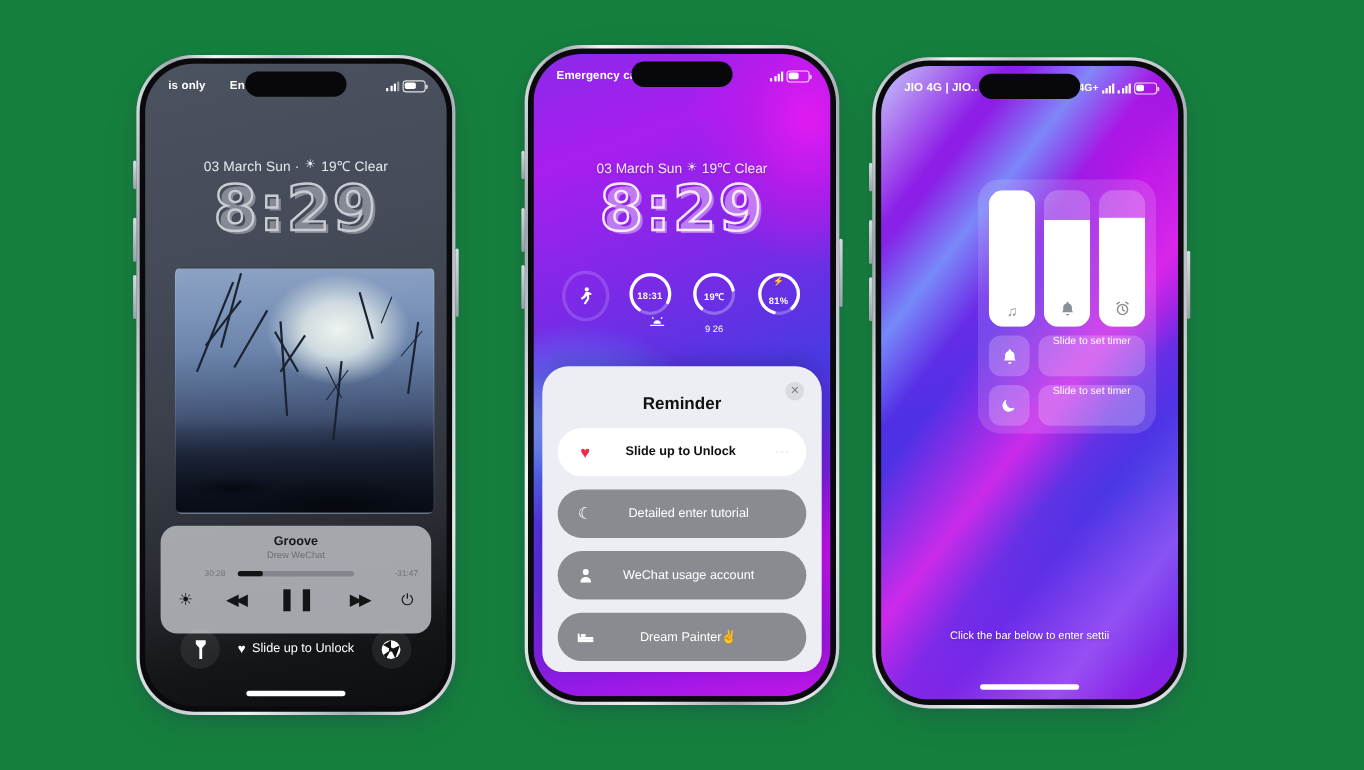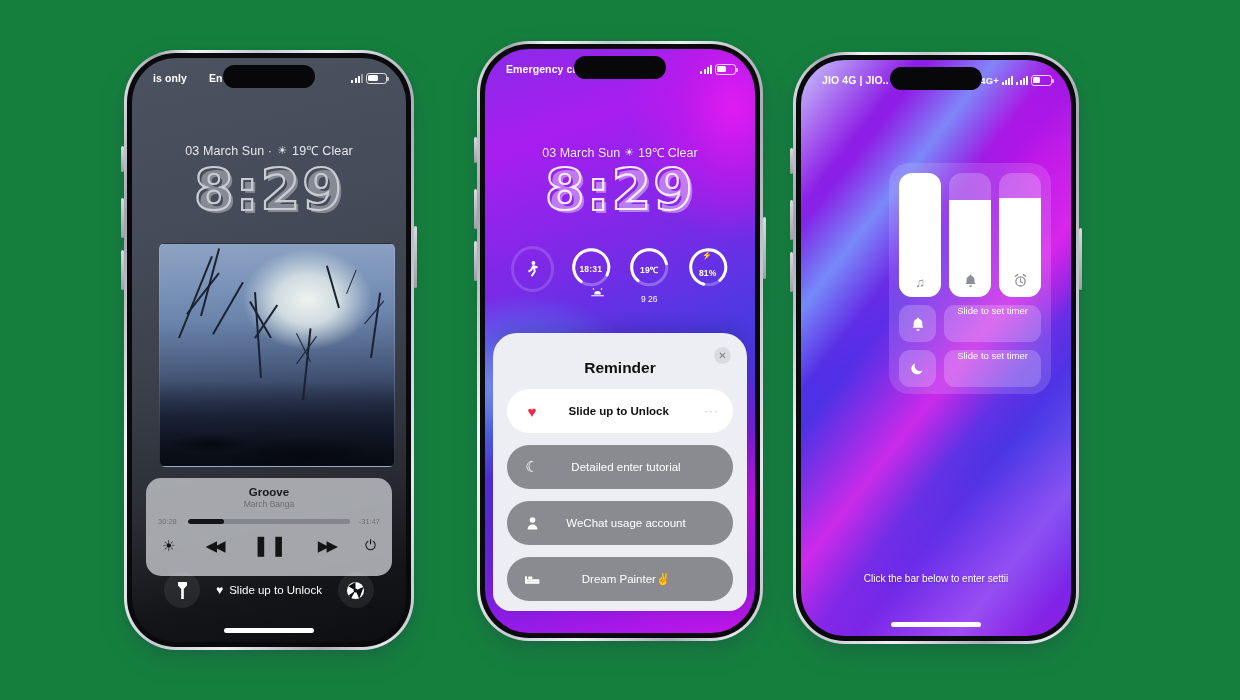--- a/index.html
+++ b/index.html
@@ -106,21 +106,21 @@
   }
   .tree { position:absolute; background:#1b2232; transform-origin: bottom center; }
   .music-card {
     position: absolute; left: 14px; right: 14px; top: 420px; height: 98px;
     background: rgba(176,178,183,.92); border-radius: 15px;
     padding: 8px 12px 0;
   }
   .m-title { text-align:center; color:#17181b; font-size: 11.5px; font-weight: bold; }
   .m-artist { text-align:center; color:#6b6e75; font-size: 8.5px; margin-top: 1px; }
   .m-prog { display:flex; align-items:center; gap:6px; margin-top: 8px; }
-  .m-time { font-size: 7.5px; color:#6d7077; min-width: 24px; }
+  .m-time { font-size: 7.5px; color:#6d7077; min-width: 24px; margin-left: 28px; }
   .m-time.r { text-align: right; }
   .m-bar { flex:1; height: 5px; border-radius: 3px; background: rgba(120,124,131,.75); overflow:hidden; }
   .m-bar span { display:block; height:100%; background:#131416; border-radius:3px; }
   .m-ctrls { display:flex; align-items:center; justify-content:space-between; margin-top:9px; padding: 0 4px; }
   .m-ctrls div { color:#131416; line-height: 1; }
   .p1-bottom {
     position: absolute; left: 0; right: 0; bottom: 30px; height: 44px;
     display:flex; align-items:center; justify-content:space-between; padding: 0 32px;
   }
   .circ-btn {
@@ -294,21 +294,21 @@
         <div class="tree" style="left:136px;top:86px;width:1.4px;height:34px;transform:rotate(36deg)"></div>
         <div class="tree" style="left:150px;top:86px;width:1.4px;height:32px;transform:rotate(-26deg)"></div>
         <div class="tree" style="left:178px;top:20px;width:2px;height:44px;transform:rotate(-16deg)"></div>
         <div class="tree" style="left:186px;top:24px;width:1.4px;height:26px;transform:rotate(22deg)"></div>
         <div class="tree" style="left:210px;top:48px;width:2.2px;height:66px;transform:rotate(8deg)"></div>
         <div class="tree" style="left:204px;top:50px;width:1.4px;height:30px;transform:rotate(40deg)"></div>
       </div>
 
       <div class="music-card">
         <div class="m-title">Groove</div>
-        <div class="m-artist">March Banga</div>
+        <div class="m-artist">Drew WeChat</div>
         <div class="m-prog">
           <span class="m-time">30:28</span>
           <span class="m-bar">
               <span id="p1fill" style="width: 22%;"></span>
             </span>
           <span class="m-time r">-31:47</span>
         </div>
         <div class="m-ctrls">
           <div style="font-size:15px">☀</div>
           <div style="font-size:15px;letter-spacing:-3px">◀◀</div>

